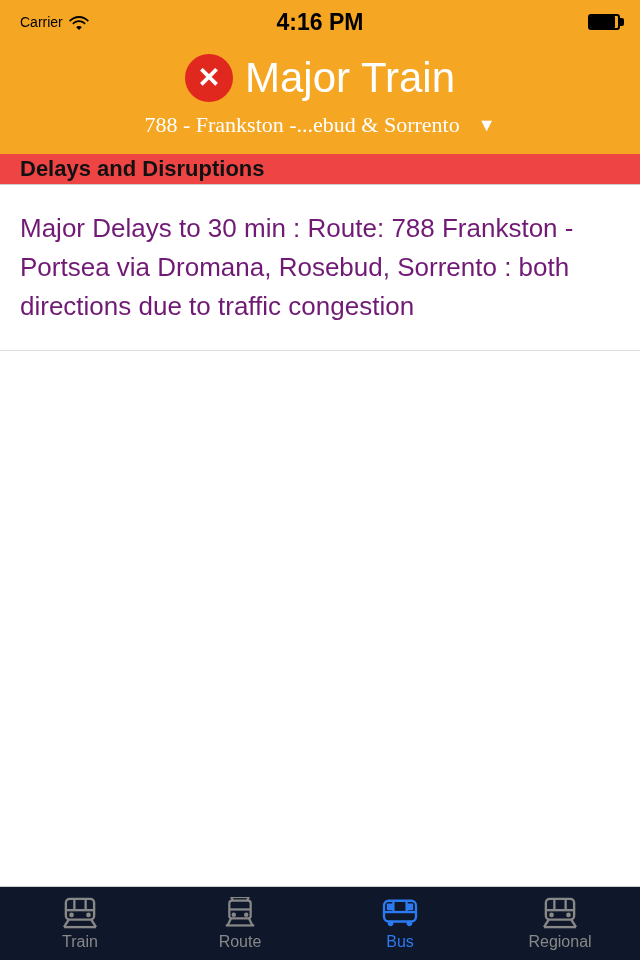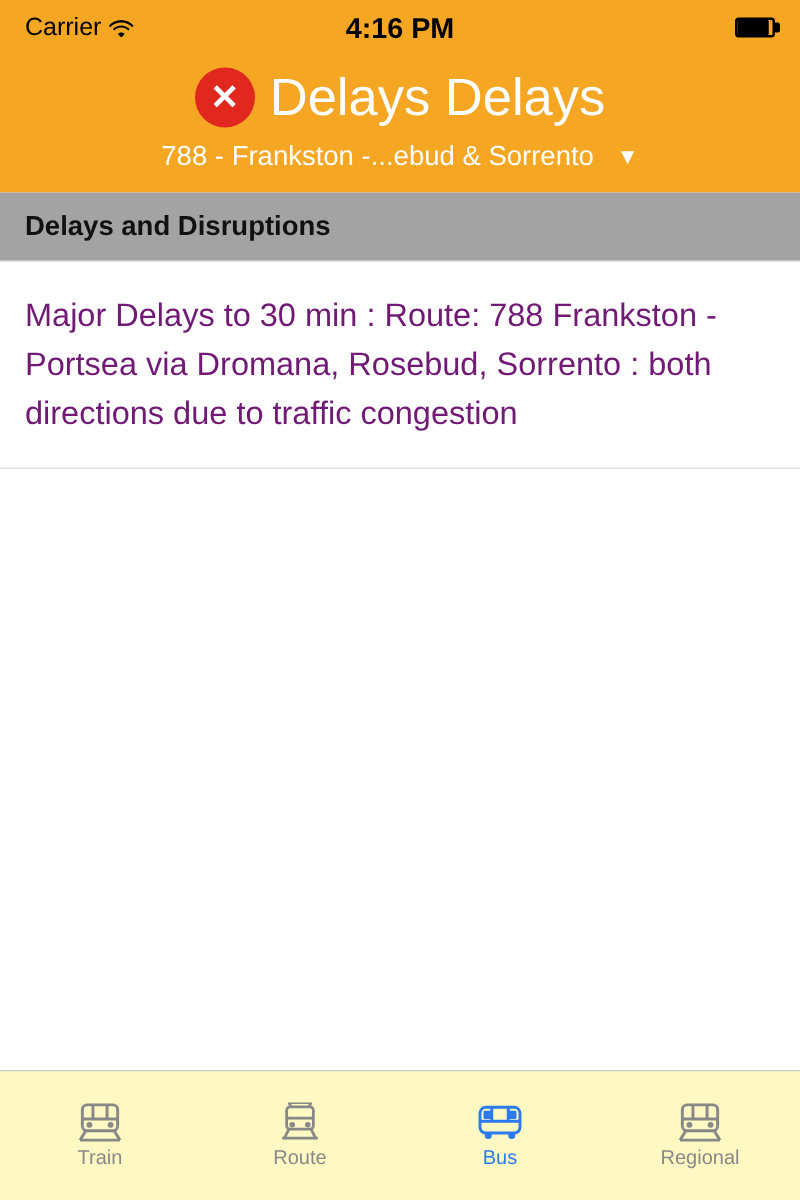--- a/index.html
+++ b/index.html
@@ -19,21 +19,21 @@
       background: #f5a623;
       display: flex;
       justify-content: space-between;
       align-items: center;
       padding: 0 20px;
       height: 44px;
     }
 
     .status-carrier {
       color: #000;
-      font-size: 20px;
+      font-size: 14px;
       font-weight: 500;
       display: flex;
       align-items: center;
       gap: 6px;
     }
 
     .status-time {
       color: #000;
       font-size: 23px;
       font-weight: 600;
@@ -114,30 +114,31 @@
     }
 
     .header-route {
       color: #fff;
       font-size: 22px;
       text-align: center;
       display: flex;
       align-items: center;
       justify-content: center;
       gap: 18px;
+      font-family: Liberation Serif, serif;
     }
 
     .dropdown-arrow {
       font-size: 18px;
     }
 
     
     .section-header {
-      background: #a3a3a3;
-      padding: 14px 20px;
+      background: #ef4444;
+      padding: 2px 20px;
       border-bottom: 1px solid #ccc;
     }
 
     .section-title {
       font-size: 22px;
       font-weight: 700;
       color: #111;
     }
 
     
@@ -151,22 +152,22 @@
       color: #701a75;
       line-height: 1.5;
     }
 
     
     .tab-bar {
       position: absolute;
       bottom: 0;
       left: 0;
       width: 640px;
-      height: 104px;
-      background: #fef9c3;
+      height: 74px;
+      background: #0f172a;
       border-top: 1px solid #ccc;
       display: flex;
       align-items: stretch;
     }
 
     .tab-item {
       flex: 1;
       display: flex;
       flex-direction: column;
       align-items: center;
@@ -223,21 +224,21 @@
         <div class="battery-fill"></div>
       </div>
   </div>
 </div>
 
 <div class="header">
   <div class="header-title">
     <div class="error-icon">
       <span>✕</span>
     </div>
-    <div class="header-text">Delays Delays</div>
+    <div class="header-text">Major Train</div>
   </div>
   <div class="header-route">
     <span>788 - Frankston -...ebud &amp; Sorrento</span>
     <span class="dropdown-arrow">▼</span>
   </div>
 </div>
 
 <div class="section-header">
   <div class="section-title">Delays and Disruptions</div>
 </div>

